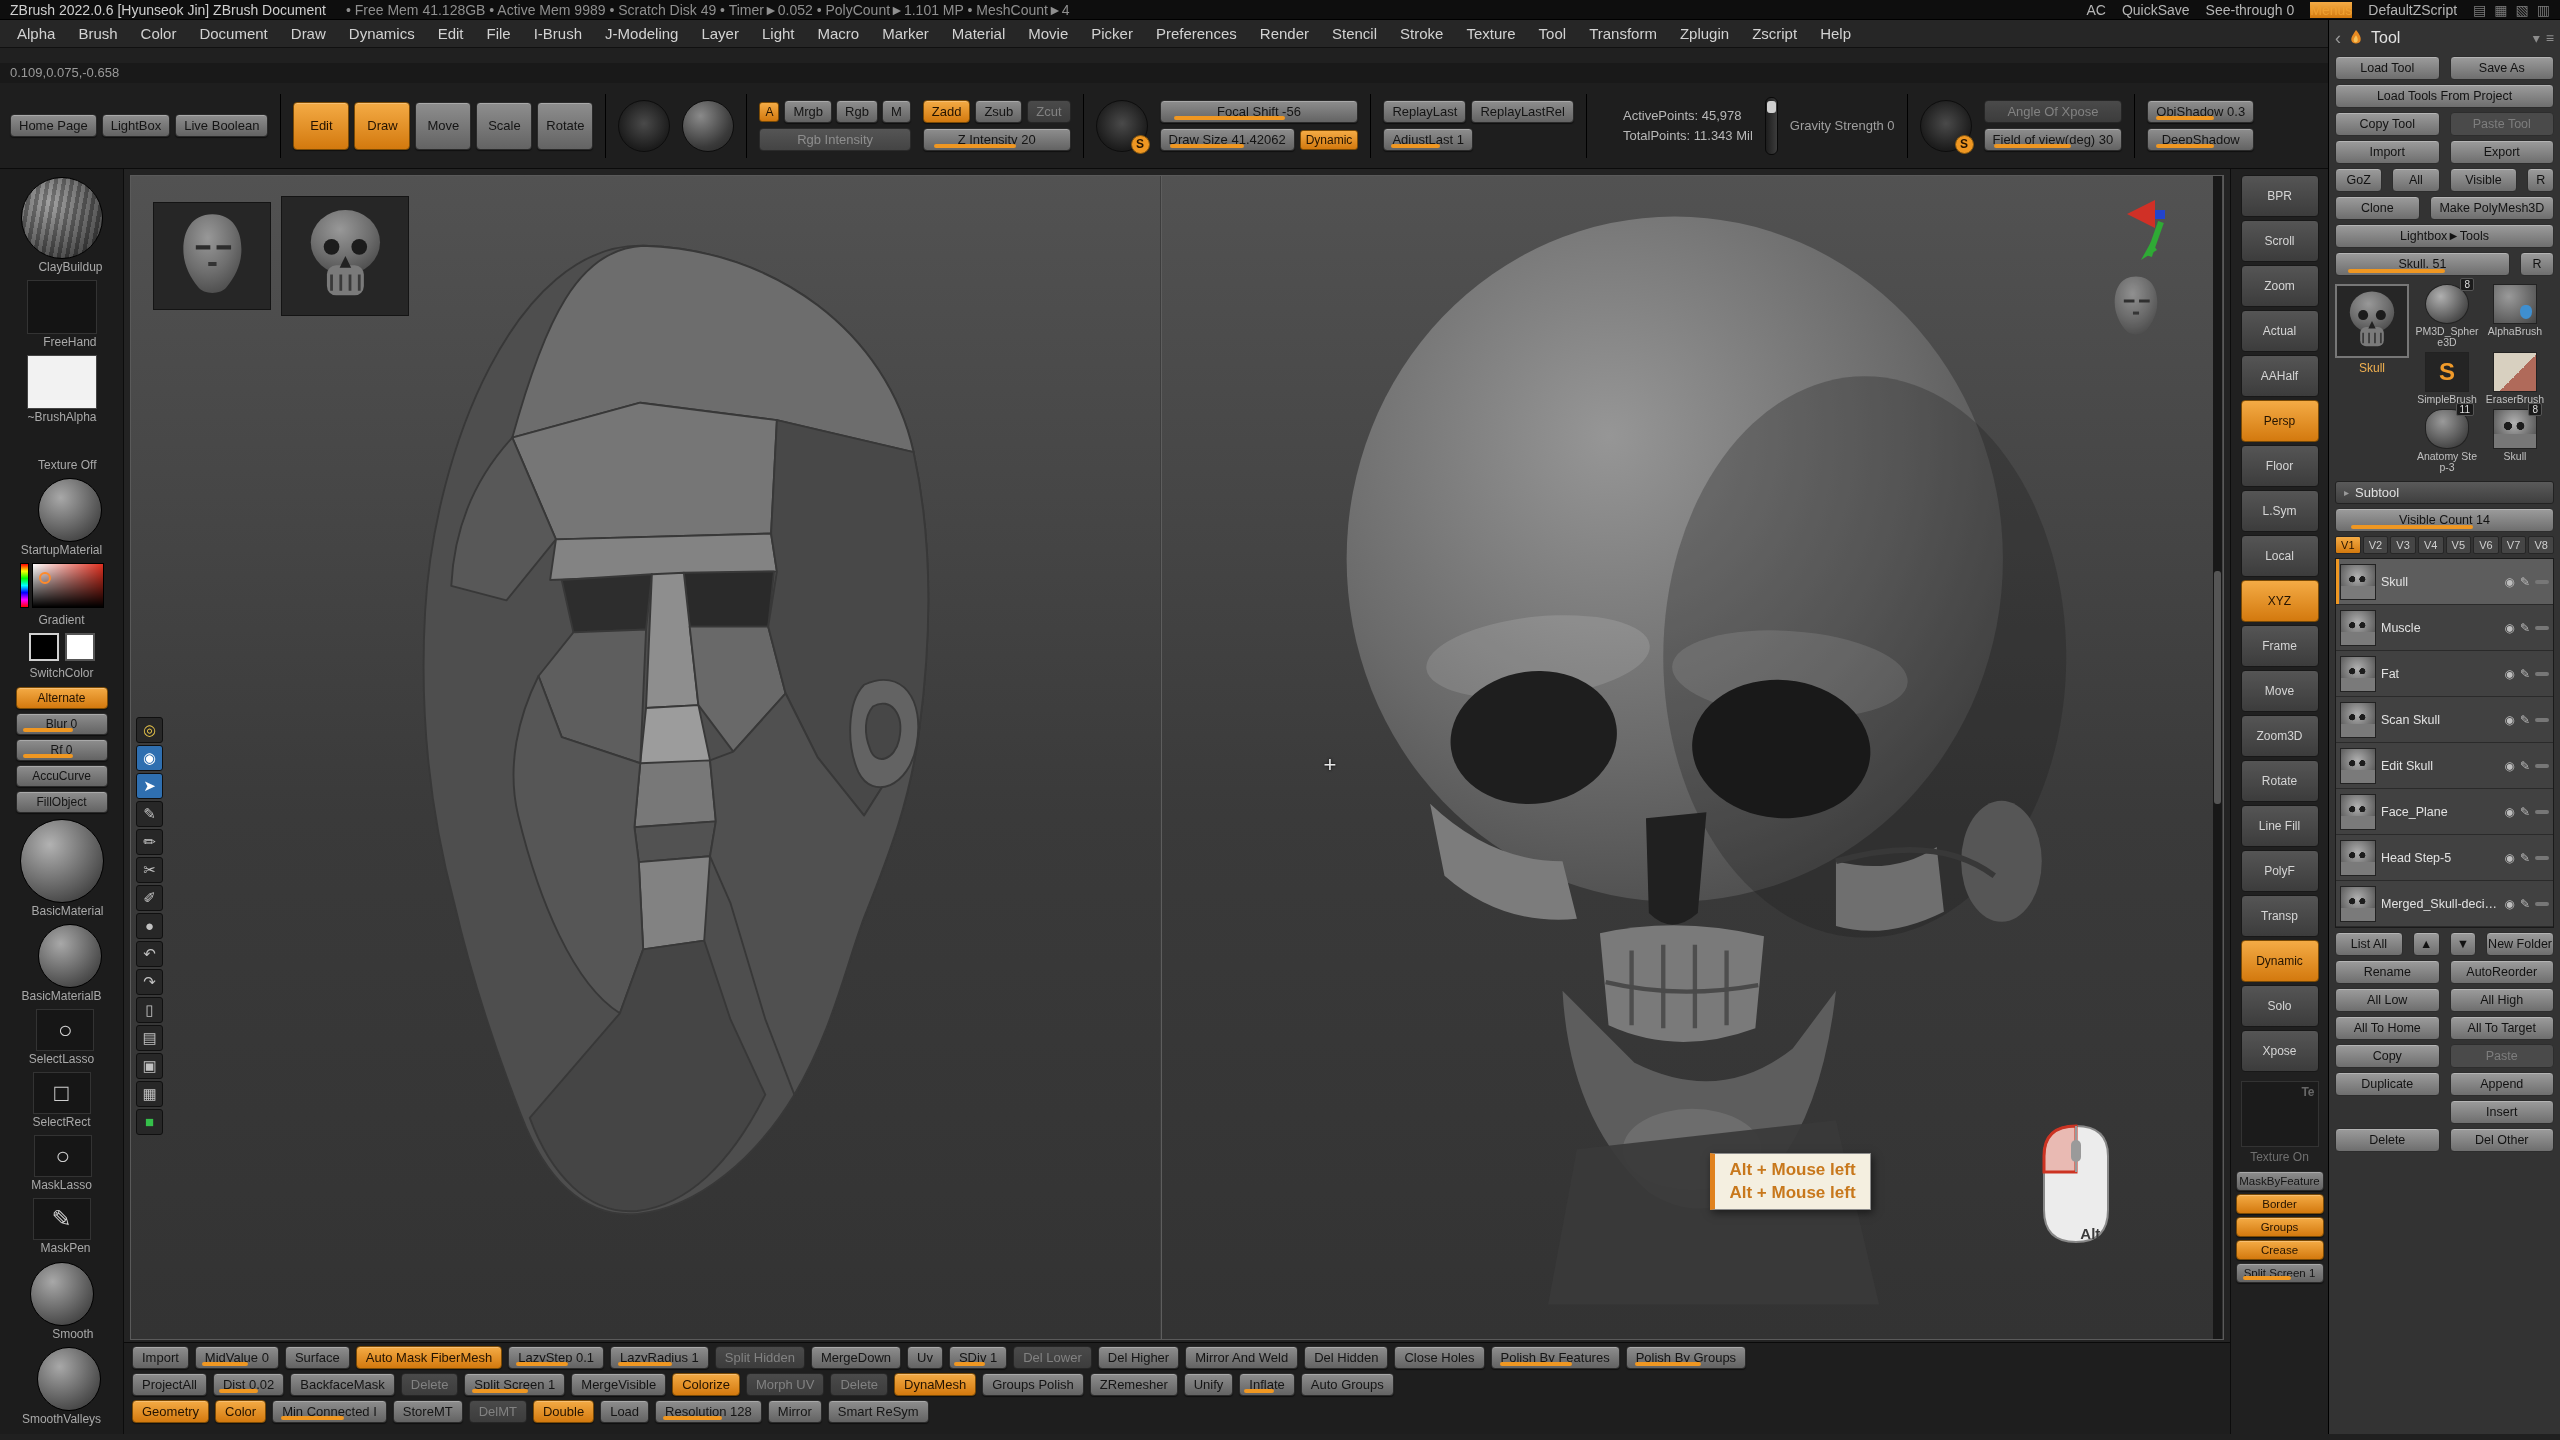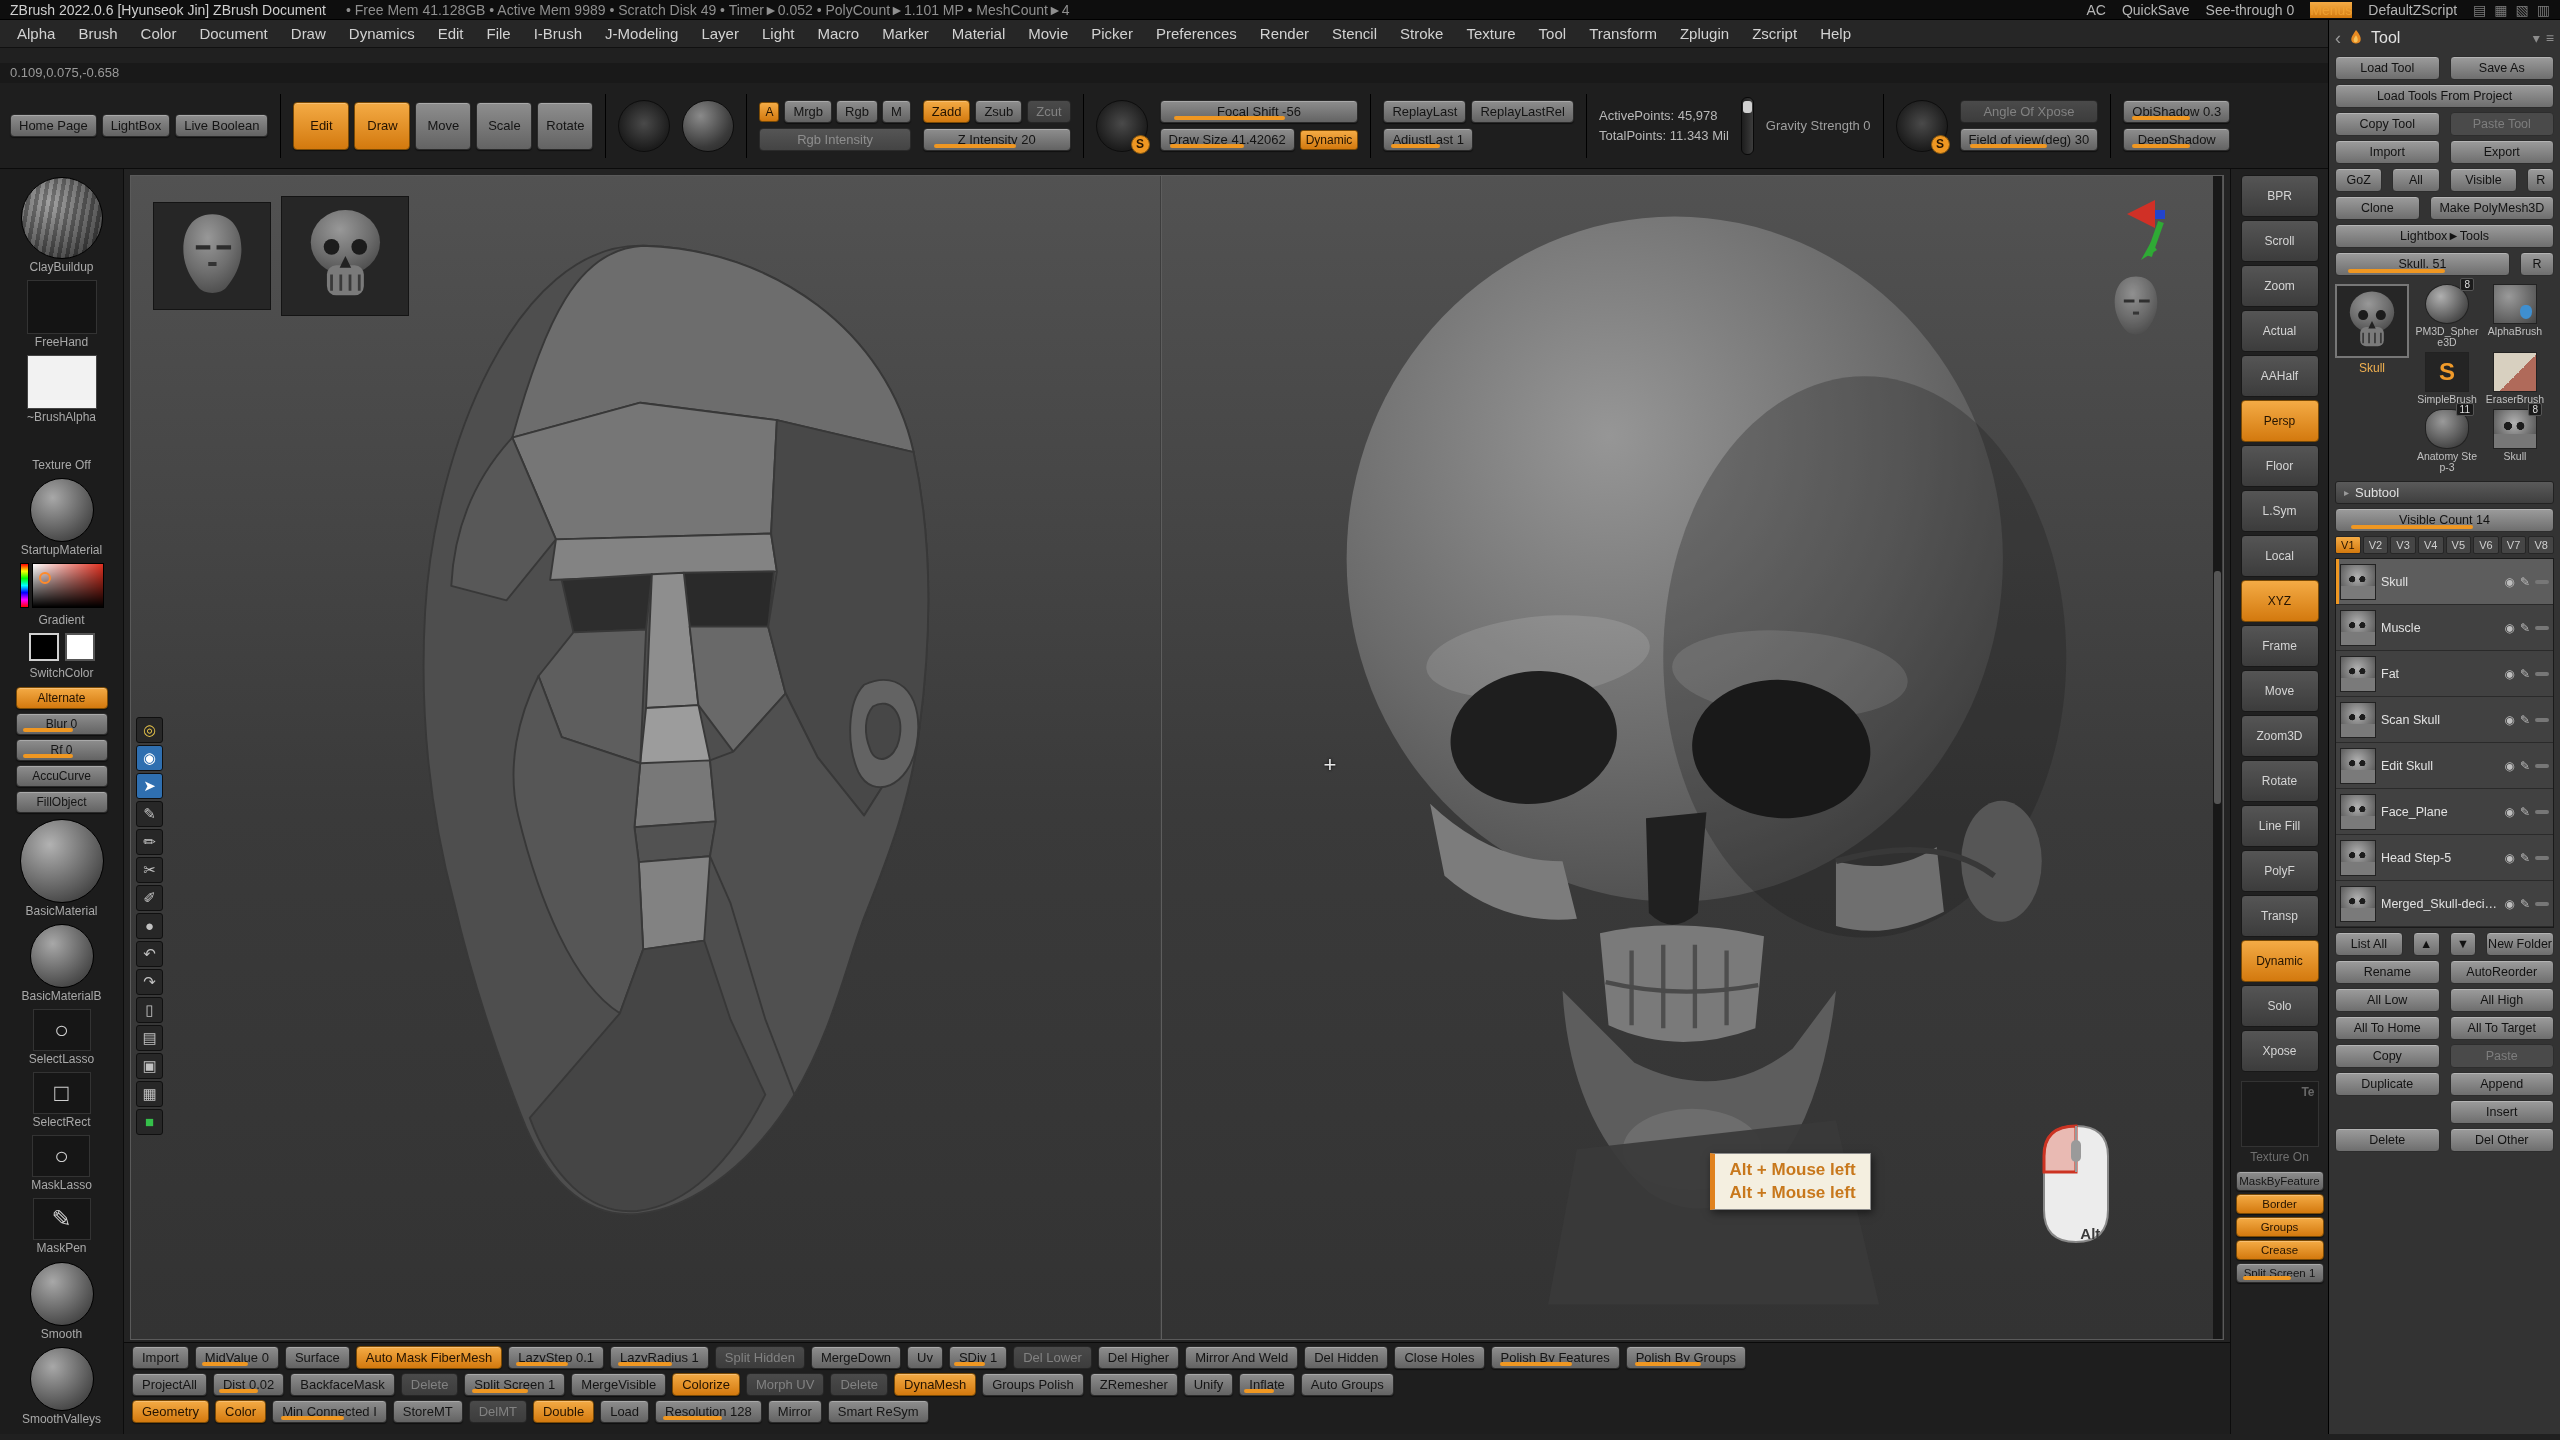--- a/index.html
+++ b/index.html
@@ -42,32 +42,32 @@
   .st-slider::after{content:"";position:absolute;left:7%;bottom:2px;height:4px;width:56%;background:#ef9722;border-radius:2px;}
   .st-disabled-slider{background:linear-gradient(#555,#444);color:#8e8e8e;box-shadow:none;}
 
   .mode{width:56px;height:48px;flex-direction:column;font-size:13px;}
   .circle{width:52px;height:52px;border-radius:50%;flex:none;border:1px solid #0d0d0d;position:relative;
           background:radial-gradient(circle at 35% 30%,#8a8a8a,#3a3a3a 65%,#222);}
   .circle.dark{background:radial-gradient(circle at 50% 45%,#4a4a4a,#1c1c1c 70%);}
   .sbadge{position:absolute;right:-3px;bottom:-3px;width:19px;height:19px;border-radius:50%;
           background:#ef9722;color:#241300;font-size:12px;font-weight:bold;display:flex;align-items:center;justify-content:center;border:1px solid #8a5a10;}
   .tag{background:linear-gradient(#f4ab45,#d3790e);color:#241300;border-radius:3px;font-size:12px;padding:2px 5px;border:1px solid #7a4a05;}
-  .pts{font-size:13px;color:#b8b8b8;line-height:1.5;white-space:nowrap;}
+  .pts{font-size:13px;color:#b8b8b8;line-height:1.5;white-space:nowrap;margin-left:24px;}
   .vslider{width:13px;height:58px;background:linear-gradient(90deg,#1d1d1d,#3c3c3c);border:1px solid #090909;border-radius:6px;position:relative;flex:none;}
   .vslider::after{content:"";position:absolute;left:1px;top:3px;width:9px;height:12px;background:#cfcfcf;border-radius:3px;}
   .shelf-label{font-size:13px;color:#9f9f9f;white-space:nowrap;}
 
   
   .content{flex:1;display:flex;min-height:0;}
 
   
   .leftbar{width:124px;background:#1c1c1c;display:flex;flex-direction:column;align-items:center;gap:6px;
            padding:8px 4px;overflow:hidden;border-right:1px solid #0c0c0c;}
-  .pal-item{display:flex;flex-direction:column;align-items:center;gap:2px;}
+  .pal-item{display:flex;flex-direction:column;align-items:flex-end;gap:2px;}
   .pal-label{font-size:12px;color:#a9a9a9;text-align:center;line-height:1.1;}
   .thumb{width:82px;display:flex;align-items:center;justify-content:center;color:#cfcfcf;font-size:30px;}
   .t-clay{height:82px;border-radius:50%;border:1px solid #000;
      background:repeating-linear-gradient(100deg,rgba(0,0,0,.25) 0 4px,rgba(255,255,255,.06) 4px 8px),
                 radial-gradient(circle at 35% 30%,#9c9c9c,#4a4a4a 70%,#262626);}
   .t-stroke{height:54px;width:70px;background:#141414;border:1px solid #333;font-size:34px;color:#e5e5e5;}
   .t-alpha{height:54px;width:70px;background:#f2f2f2;border:1px solid #444;}
   .t-empty{height:26px;width:70px;}
   .t-sphere{height:64px;width:64px;border-radius:50%;border:1px solid #000;
      background:radial-gradient(circle at 35% 30%,#a8a8a8,#555 65%,#2b2b2b);}

